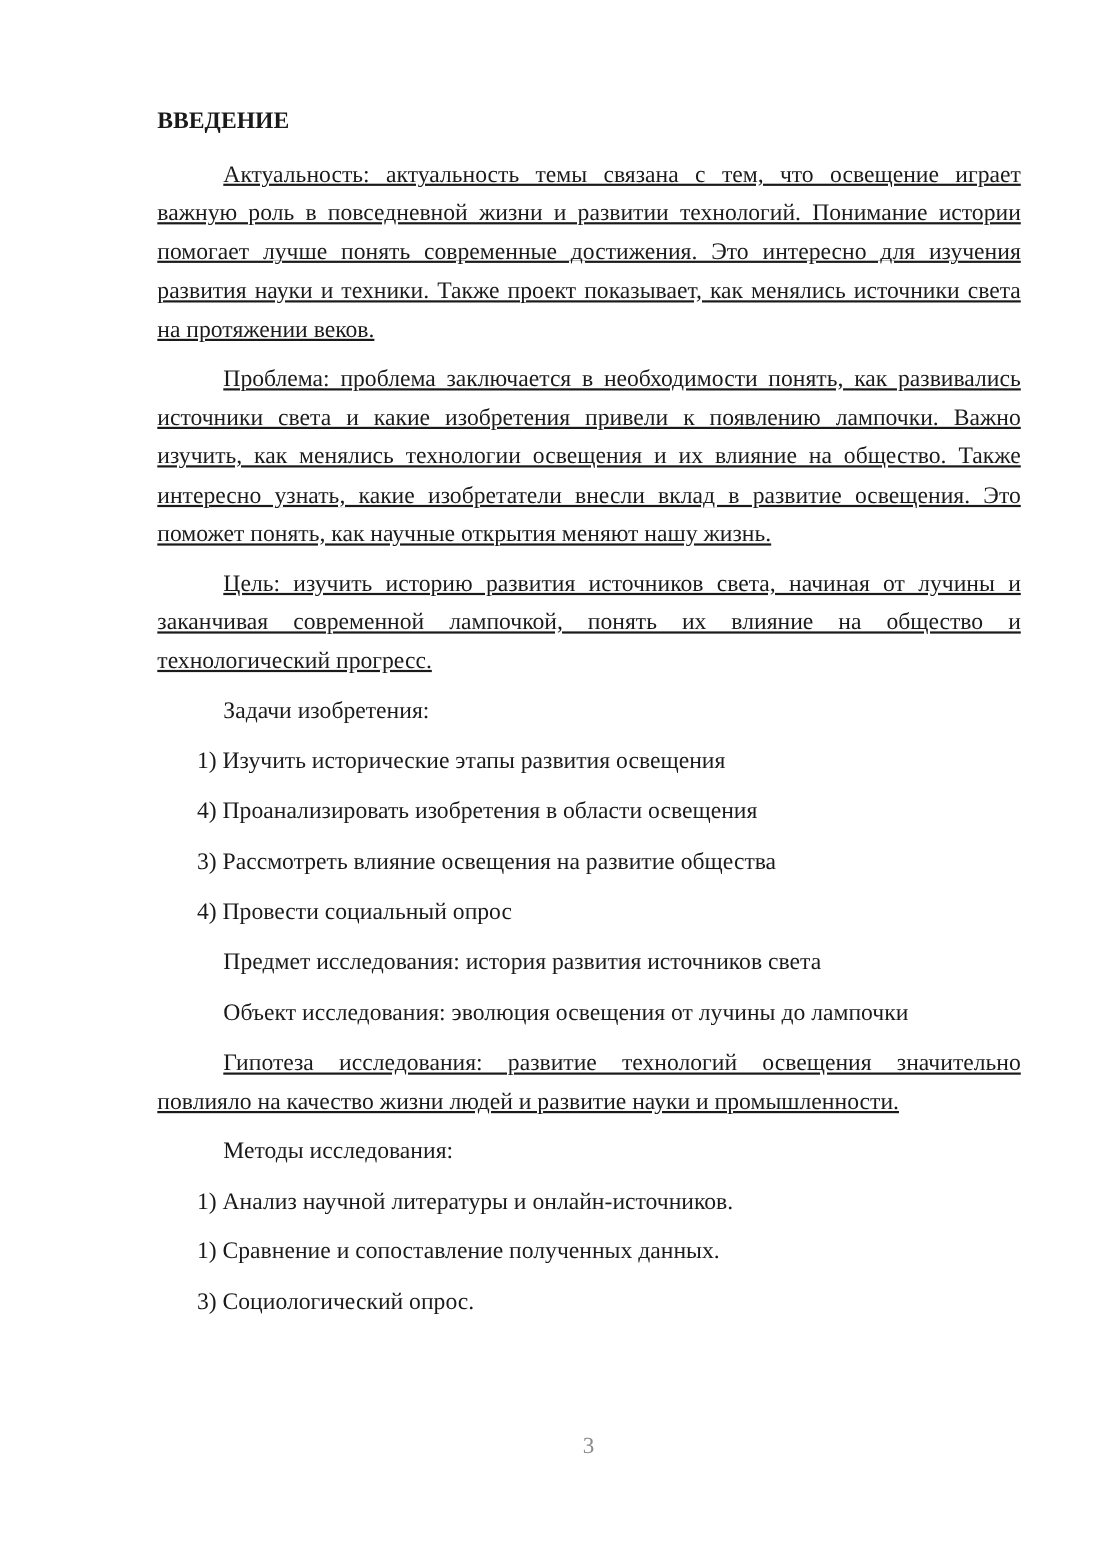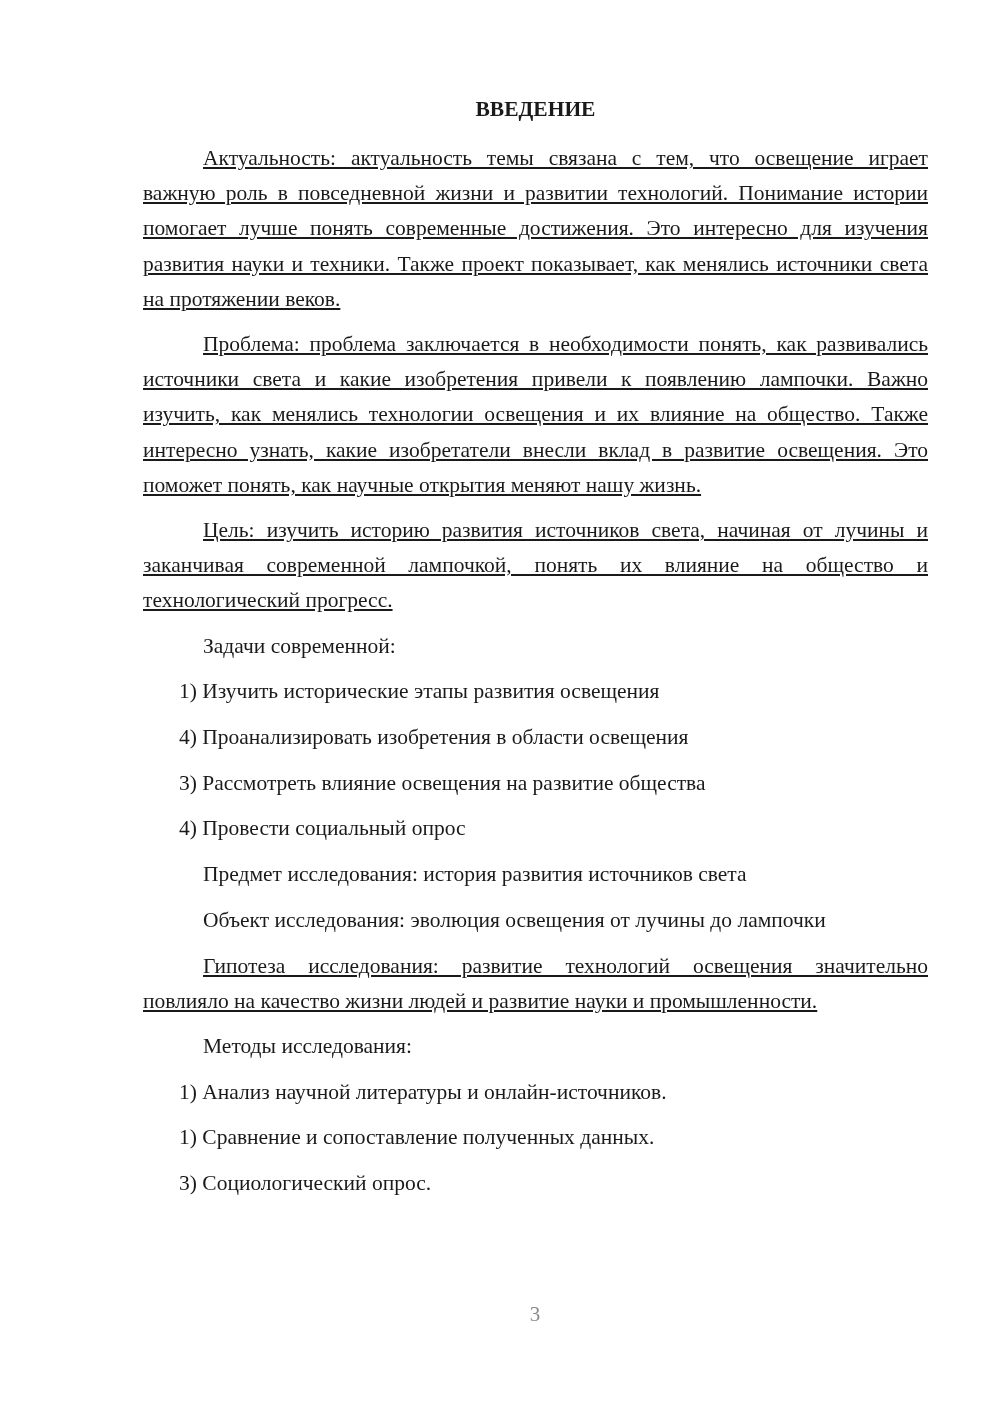--- a/index.html
+++ b/index.html
@@ -17,21 +17,20 @@
     }
     .page {
       position: absolute;
       left: 143px;
       top: 92px;
       width: 785px;
       font-size: 21.5px;
       line-height: 35.2px;
     }
     .title {
-      text-align: center;
       font-weight: bold;
       font-size: 21.5px;
       margin: 0 0 14px 0;
       line-height: 35px;
     }
     .para {
       text-align: justify;
       text-indent: 60px;
       margin: 0 0 10px 0;
       text-decoration: underline;
@@ -64,21 +63,21 @@
 </head>
 <body>
 
 <div class="page">
   <h1 class="title">ВВЕДЕНИЕ</h1>
 
   <p class="para">Актуальность: актуальность темы связана с тем, что освещение играет важную роль в повседневной жизни и развитии технологий. Понимание истории помогает лучше понять современные достижения. Это интересно для изучения развития науки и техники. Также проект показывает, как менялись источники света на протяжении веков.</p>
   <p class="para">Проблема: проблема заключается в необходимости понять, как развивались источники света и какие изобретения привели к появлению лампочки. Важно изучить, как менялись технологии освещения и их влияние на общество. Также интересно узнать, какие изобретатели внесли вклад в развитие освещения. Это поможет понять, как научные открытия меняют нашу жизнь.</p>
   <p class="para">Цель: изучить историю развития источников света, начиная от лучины и заканчивая современной лампочкой, понять их влияние на общество и технологический прогресс.</p>
 
-  <p class="plain">Задачи современной:</p>
+  <p class="plain">Задачи изобретения:</p>
   <ul class="list">
     <li>1) Изучить исторические этапы развития освещения</li>
     <li>4) Проанализировать изобретения в области освещения</li>
     <li>3) Рассмотреть влияние освещения на развитие общества</li>
     <li>4) Провести социальный опрос</li>
   </ul>
 
   <p class="plain">Предмет исследования: история развития источников света</p>
   <p class="plain">Объект исследования: эволюция освещения от лучины до лампочки</p>
   <p class="para">Гипотеза исследования: развитие технологий освещения значительно повлияло на качество жизни людей и развитие науки и промышленности.</p>

